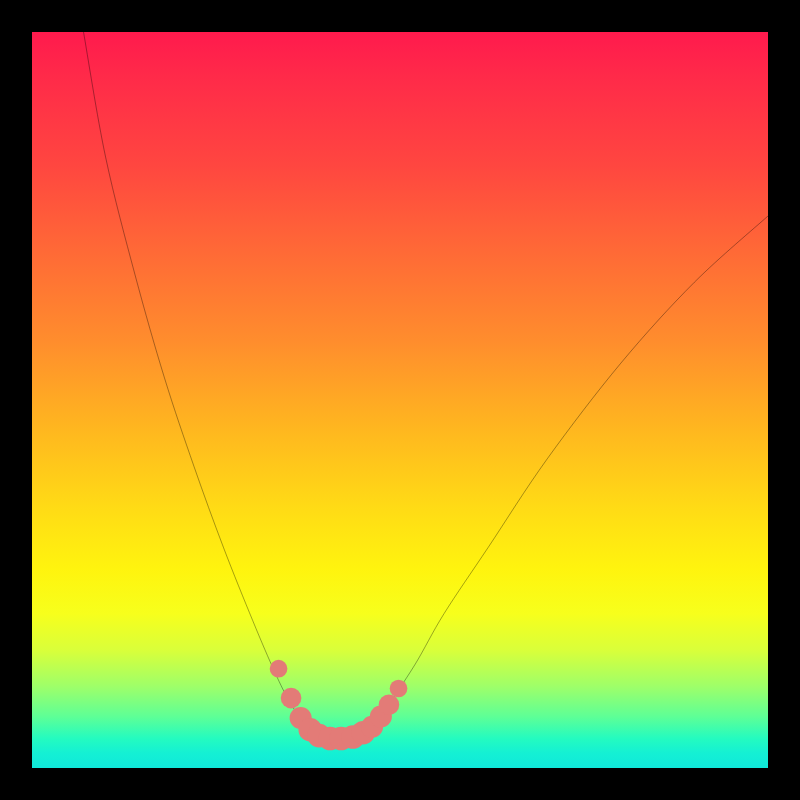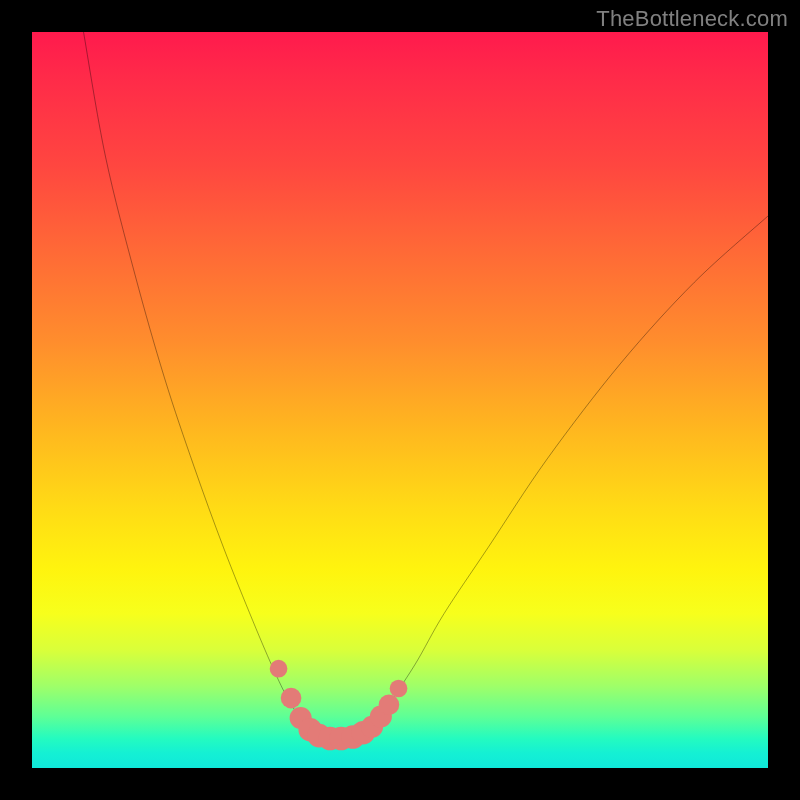--- a/index.html
+++ b/index.html
@@ -63,21 +63,20 @@
     inset: 0;
     width: 100%;
     height: 100%;
     overflow: visible;
   }
 </style>
 </head>
 <body>
 
 <div class="frame">
-  <div class="watermark">TheBottleneck.com</div>
 
   <div class="plot-area">
     <div class="gradient-bg"></div>
     <svg class="curve" viewBox="0 0 100 100" preserveAspectRatio="none">
       <path id="curve-path" fill="none" stroke="#000000" stroke-width="0.35" vector-effect="non-scaling-stroke" d="M 7.000000000000001,0 C 7.500000000000001,2.8333333333333335 8.833333333333334,11.5 10,17 C 11.166666666666666,22.5 12.666666666666668,28 14.000000000000002,33 C 15.333333333333336,38 16.666666666666668,42.666666666666664 18,47 C 19.333333333333332,51.333333333333336 20.666666666666668,55.166666666666664 22,59 C 23.333333333333332,62.833333333333336 24.666666666666668,66.5 26,70 C 27.333333333333332,73.5 28.833333333333332,77.16666666666667 30,80 C 31.166666666666668,82.83333333333333 32.166666666666664,85.16666666666667 33,87 C 33.833333333333336,88.83333333333333 34.333333333333336,89.83333333333333 35,91 C 35.666666666666664,92.16666666666667 36.416666666666664,93.25 37,94 C 37.583333333333336,94.75 38,95.16666666666667 38.5,95.5 C 39,95.83333333333333 39.416666666666664,95.91666666666667 40,96 C 40.583333333333336,96.08333333333333 41.333333333333336,96.03333333333333 42,96 C 42.666666666666664,95.96666666666667 43.333333333333336,96.05 44,95.8 C 44.666666666666664,95.55 45.333333333333336,95.13333333333333 46,94.5 C 46.666666666666664,93.86666666666667 47,93.41666666666667 48,92 C 49,90.58333333333333 50.666666666666664,88.16666666666667 52,86 C 53.333333333333336,83.83333333333333 54.33333333333334,81.66666666666667 56.00000000000001,79 C 57.66666666666667,76.33333333333333 59.66666666666667,73.5 62,70 C 64.33333333333333,66.5 67,62.16666666666667 70,58 C 73,53.83333333333333 76.66666666666667,48.99999999999999 80,44.99999999999999 C 83.33333333333333,40.99999999999999 86.66666666666667,37.33333333333333 90,34 C 93.33333333333333,30.666666666666668 98.33333333333333,26.5 100,25"></path>
       <g id="marker-group">
           <circle cx="33.5" cy="86.5" r="1.2" fill="#e37b77"></circle>
           <circle cx="35.2" cy="90.5" r="1.4" fill="#e37b77"></circle>
           <circle cx="36.5" cy="93.2" r="1.5" fill="#e37b77"></circle>
           <circle cx="37.8" cy="94.8" r="1.6" fill="#e37b77"></circle>

